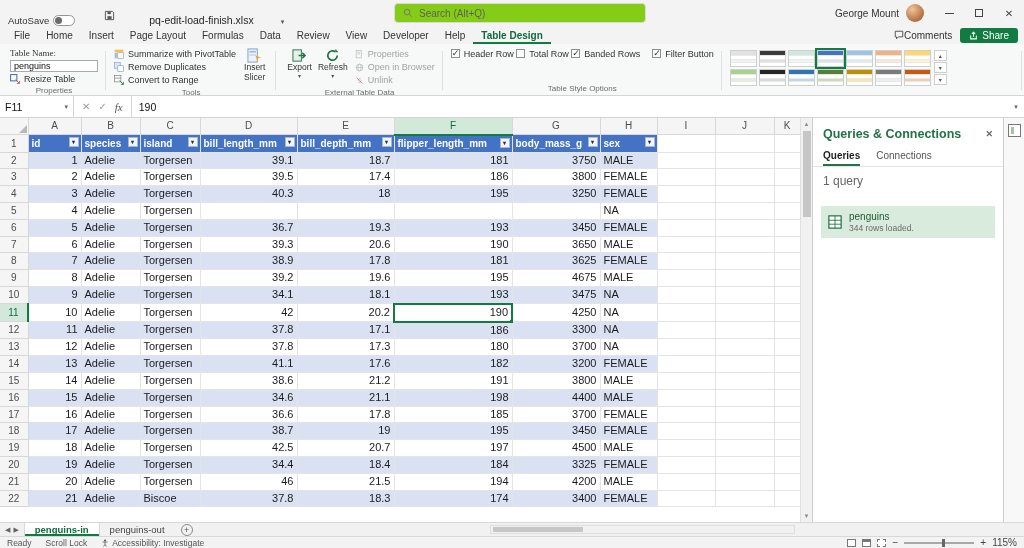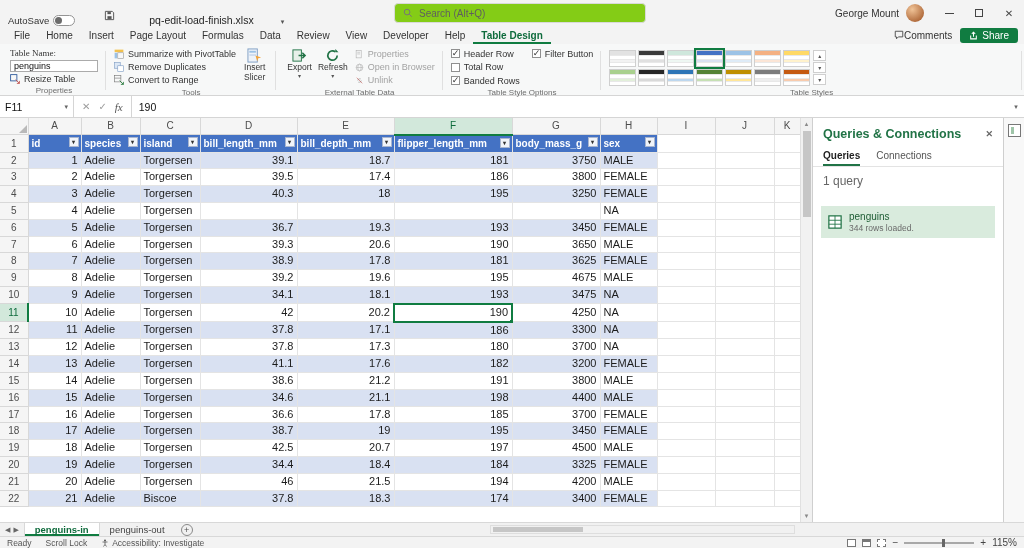--- a/index.html
+++ b/index.html
@@ -41,21 +41,21 @@
   .tname-input { width:88px; height:14px; border:1px solid #ababab; background:#fff; font-size:9px; padding:0 3px;
                  display:flex; align-items:center; margin:2px 0; color:#111; }
   .smallrow { font-size:9px; color:#333; display:flex; align-items:center; gap:4px; height:12px; white-space:nowrap; }
   .grouprow { display:flex; align-items:flex-start; }
   .stack { display:flex; flex-direction:column; gap:1px; }
   .bigbtn { display:flex; flex-direction:column; align-items:center; font-size:8.5px; color:#333; text-align:center;
             margin:0 3px; line-height:1.15; white-space:nowrap; }
   .bigbtn .bchev { font-size:6px; color:#555; }
   .graytxt { color:#a3a3a3 !important; }
   .optcols { display:flex; gap:12px; }
-  .optcol { display:flex; flex-direction:column; gap:2.5px; }
+  .optcol { display:flex; gap:2.5px; }
   .opt { display:flex; align-items:center; gap:4px; font-size:9px; color:#333; height:11px; white-space:nowrap; }
   .cb { width:9px; height:9px; border:1px solid #8f8f8f; background:#fff; position:relative; flex:0 0 auto; }
   .cb.checked::after { content:"✓"; position:absolute; left:0px; top:-2px; font-size:9px; color:#333; }
   .gal { display:flex; align-items:flex-start; }
   .galrows { display:flex; flex-direction:column; gap:2px; padding-top:2px; }
   .galrow { display:flex; gap:2px; }
   .thumb { width:27px; height:17px; background:#fff; border:1px solid #cfcfcf; display:flex; flex-direction:column; }
   .thumb .hd { height:4px; }
   .thumb .st { flex:1; border-top:1px solid #e8e8e8; }
   .thumb.selected { outline:2px solid #107C41; }
@@ -433,21 +433,20 @@
               <div class="st" style="background: rgb(255, 255, 255);"></div>
             </div>
           </div>
         </div>
       <div class="galarrows">
         <div class="gab">▴</div>
         <div class="gab">▾</div>
         <div class="gab">▾</div>
       </div>
     </div>
-    <div class="glabel">Table Styles</div>
   </div>
 </div>
 
 <div class="formulabar">
   <div class="namebox">
     <span>F11</span>
     <span class="nchev">▾</span>
   </div>
   <div class="fxbtns">
     <span>✕</span>

